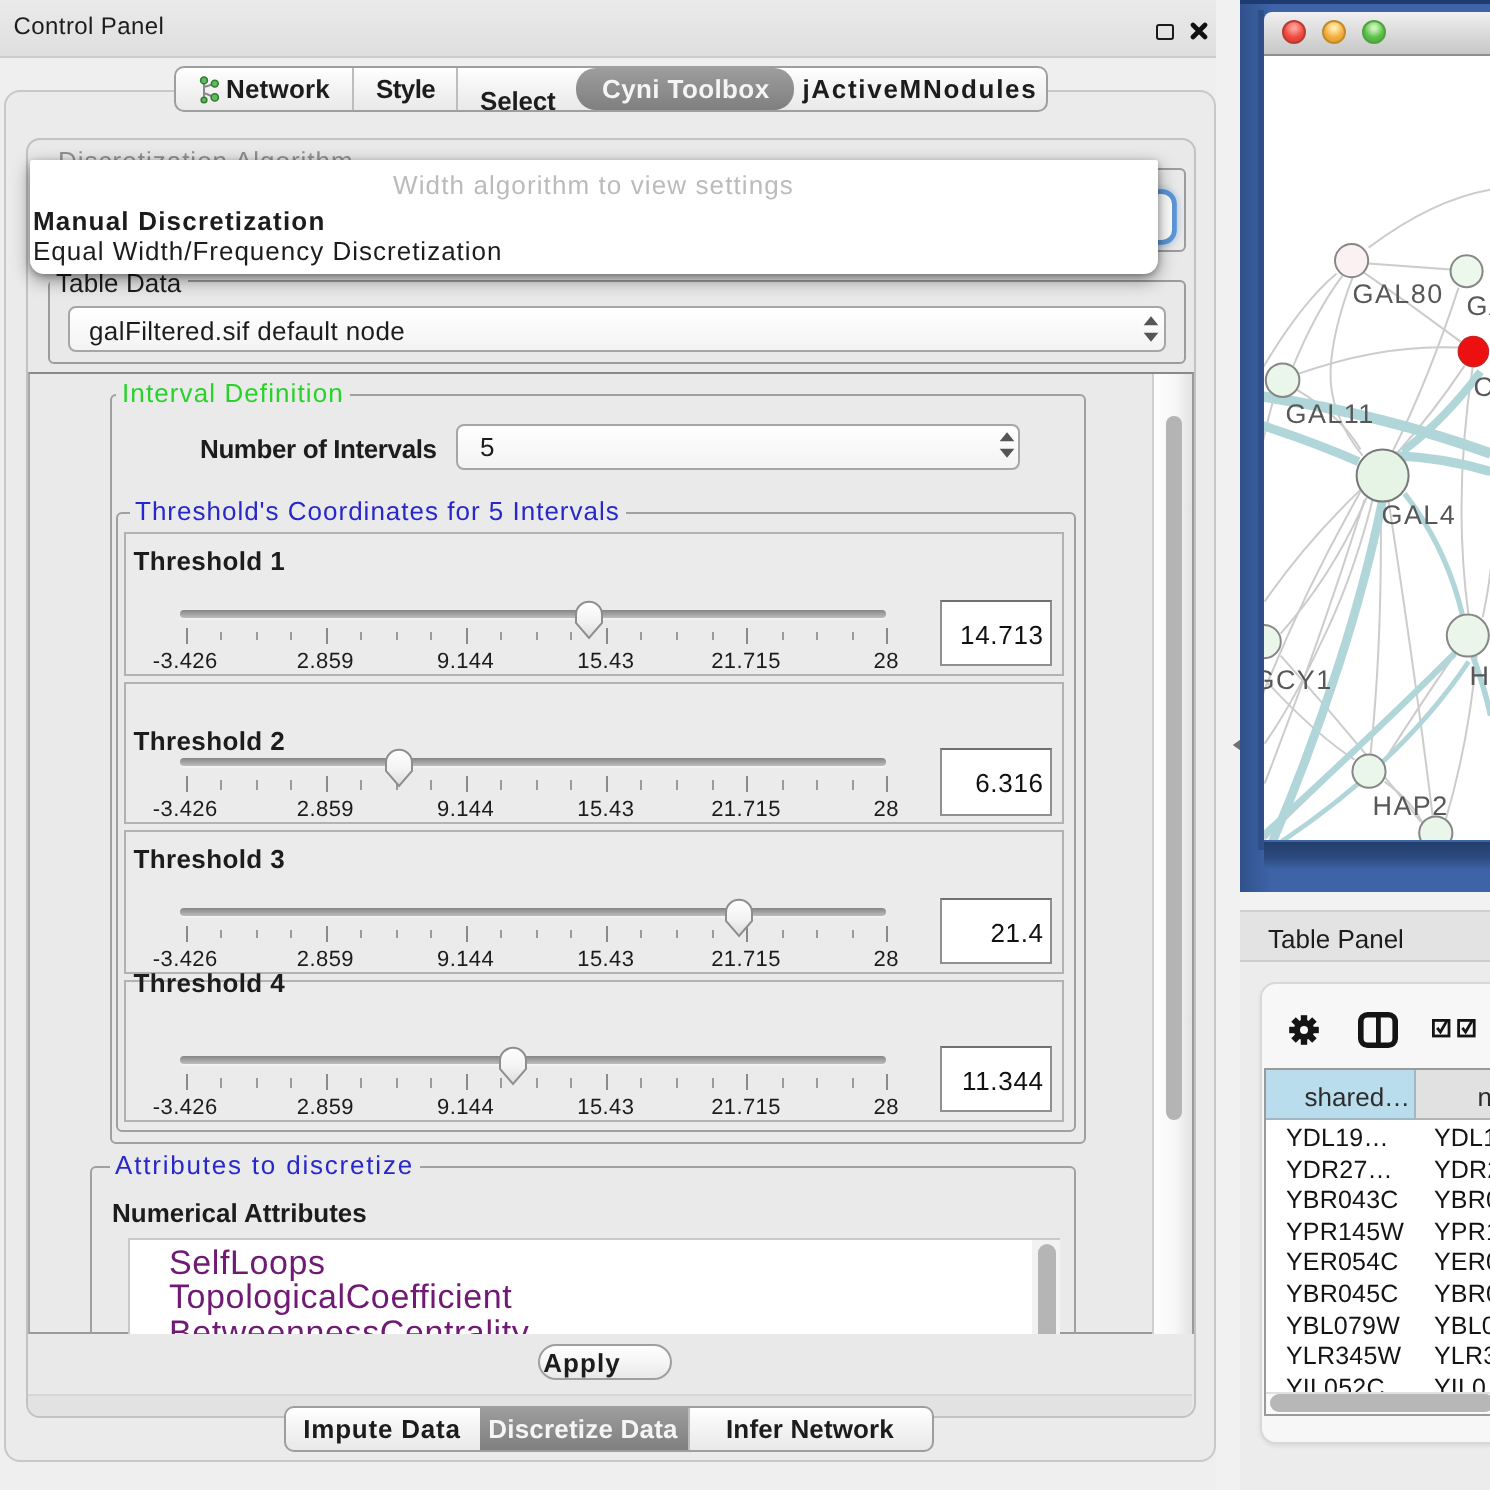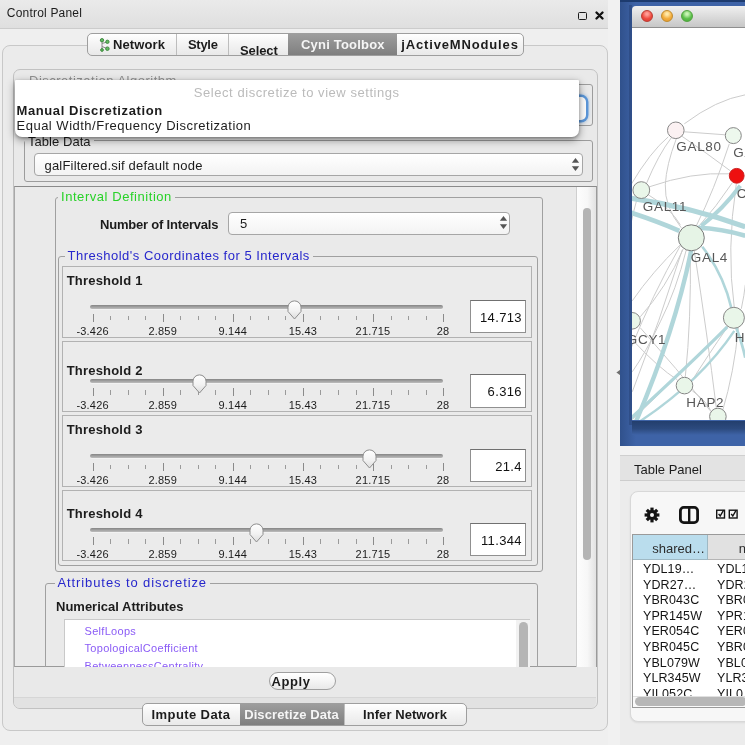--- a/index.html
+++ b/index.html
@@ -41,21 +41,21 @@
 <circle cx="3" cy="13" r="1.4" fill="#63b963" stroke="#2e7d2e" stroke-width="0.8"></circle>
         </svg>
 <span class="b13 bold" style="letter-spacing:0.1px;">Network</span>
       </div>
 <div style="width:52px;display:flex;align-items:center;justify-content:center;border-right:1px solid #bdbdbd;">
         <span class="b13 bold" style="letter-spacing:-0.3px;">Style</span>
       </div>
 <div style="width:59.2px;display:flex;align-items:center;justify-content:center;">
         <span class="b13 bold" style="letter-spacing:-0.1px;margin-top:12px;">Select</span>
       </div>
-<div style="width:108.8px;display:flex;align-items:center;justify-content:center;background:linear-gradient(#9d9d9d,#7f7f7f);">
+<div style="width:108.8px;display:flex;align-items:center;justify-content:center;background:linear-gradient(#9d9d9d,#7f7f7f);border-radius:10px;">
         <span class="b13 bold" style="color:#f5f5f5;letter-spacing:0.2px;">Cyni Toolbox</span>
       </div>
 <div style="flex:1;display:flex;align-items:center;justify-content:center;">
         <span class="b13 bold" style="letter-spacing:0.85px;">jActiveMNodules</span>
       </div>
 </div>
 
 <div class="abs" style="left:24px;top:84px;width:568.5px;height:41.5px;border:1px solid #9c9c9c;border-radius:3px;"></div>
 <div class="abs b13" style="left:29px;top:73px;color:#909090;letter-spacing:0.5px;">Discretization Algorithm</div>
 <div class="abs" style="left:550px;top:96.5px;width:36px;height:23.5px;border-radius:5px;background:#fdfdfd;box-shadow:0 0 0 2.4px #5b96d8, 0 0 3px 3px rgba(91,150,216,0.4);"></div>
@@ -183,21 +183,21 @@
 <div class="abs" style="left:184.3px;top:287.2px;width:70px;text-align:center;font-size:11px;letter-spacing:0.2px;color:#1c1c1c;">9.144</div>
 <div class="abs" style="left:254.4px;top:287.2px;width:70px;text-align:center;font-size:11px;letter-spacing:0.2px;color:#1c1c1c;">15.43</div>
 <div class="abs" style="left:324.5px;top:287.2px;width:70px;text-align:center;font-size:11px;letter-spacing:0.2px;color:#1c1c1c;">21.715</div>
 <div class="abs" style="left:394.6px;top:287.2px;width:70px;text-align:center;font-size:11px;letter-spacing:0.2px;color:#1c1c1c;">28</div>
 <svg class="abs" style="left:348.5px;top:262.2px;" width="15" height="20" viewBox="0 0 15 20">
         <path d="M1 7.2 a6.5 6.3 0 0 1 13 0 l0 4.3 L7.5 19 L1 11.5 Z" fill="url(#thumbgrad)" stroke="#8e8e8e" stroke-width="1"></path>
       </svg>
 <div class="abs" style="left:456.9px;top:262.3px;width:55.2px;height:33.2px;background:#ffffff;border:1px solid #909090;border-top-color:#707070;"></div>
 <div class="abs" style="left:456.9px;top:272.2px;width:51.5px;text-align:right;font-size:13px;letter-spacing:0.35px;color:#111;">21.4</div>
       <div class="abs" style="left:48.2px;top:303.1px;width:470.3px;height:71.5px;border:1px solid #b2b2b2;background:#ebebeb;"></div>
-<div class="abs b13 bold" style="left:53.2px;top:319px;letter-spacing:0.2px;">Threshold 4</div>
+<div class="abs b13 bold" style="left:53.2px;top:297px;letter-spacing:0.2px;">Threshold 4</div>
 <div class="abs" style="left:76.5px;top:341.6px;width:353.0px;height:4px;border-radius:2px;background:linear-gradient(#858585,#bdbdbd);box-shadow:0 1px 0 #f2f2f2;"></div>
 <div class="abs" style="left:79.1px;top:350.6px;width:1px;height:8px;background:#8a8a8a;"></div>
 <div class="abs" style="left:149.2px;top:350.6px;width:1px;height:8px;background:#8a8a8a;"></div>
 <div class="abs" style="left:219.3px;top:350.6px;width:1px;height:8px;background:#8a8a8a;"></div>
 <div class="abs" style="left:289.4px;top:350.6px;width:1px;height:8px;background:#8a8a8a;"></div>
 <div class="abs" style="left:359.5px;top:350.6px;width:1px;height:8px;background:#8a8a8a;"></div>
 <div class="abs" style="left:429.6px;top:350.6px;width:1px;height:8px;background:#8a8a8a;"></div>
 <div class="abs" style="left:96.6px;top:352.6px;width:1px;height:4.5px;background:#9a9a9a;"></div>
 <div class="abs" style="left:114.1px;top:352.6px;width:1px;height:4.5px;background:#9a9a9a;"></div>
 <div class="abs" style="left:131.7px;top:352.6px;width:1px;height:4.5px;background:#9a9a9a;"></div>
@@ -221,21 +221,21 @@
 <div class="abs" style="left:394.6px;top:361.6px;width:70px;text-align:center;font-size:11px;letter-spacing:0.2px;color:#1c1c1c;">28</div>
 <svg class="abs" style="left:235.2px;top:336.6px;" width="15" height="20" viewBox="0 0 15 20">
         <path d="M1 7.2 a6.5 6.3 0 0 1 13 0 l0 4.3 L7.5 19 L1 11.5 Z" fill="url(#thumbgrad)" stroke="#8e8e8e" stroke-width="1"></path>
       </svg>
 <div class="abs" style="left:456.9px;top:336.7px;width:55.2px;height:33.2px;background:#ffffff;border:1px solid #909090;border-top-color:#707070;"></div>
 <div class="abs" style="left:456.9px;top:346.6px;width:51.5px;text-align:right;font-size:13px;letter-spacing:0.35px;color:#111;">11.344</div>
       <div class="abs" style="left:31px;top:396px;width:493px;height:120px;border:1px solid #a0a0a0;border-radius:3px;"></div>
       <div class="abs" style="left:41px;top:388px;background:#eaeaea;padding:0 3px;font-size:13px;letter-spacing:0.9px;color:#2727cc;">Attributes to discretize</div>
       <div class="abs b13 bold" style="left:42.5px;top:412.5px;letter-spacing:0px;">Numerical Attributes</div>
       <div class="abs" style="left:50px;top:432.5px;width:466.5px;height:60px;background:#ffffff;border:1px solid #c9c9c9;"></div>
-      <div class="abs" style="left:71px;top:436.5px;font-size:11px;letter-spacing:0.3px;color:#8b5cf6;line-height:17.3px;">SelfLoops<br>TopologicalCoefficient<br>BetweennessCentrality</div>
+      <div class="abs" style="left:71px;top:436.5px;font-size:17px;letter-spacing:0.3px;color:#701a75;line-height:17.3px;">SelfLoops<br>TopologicalCoefficient<br>BetweennessCentrality</div>
       <div class="abs" style="left:502px;top:433.5px;width:14px;height:58px;background:#f2f2f2;"></div>
       <div class="abs" style="left:505px;top:435px;width:9px;height:56px;background:#b5b5b5;border-radius:5px;"></div>
     </div>
 <div class="abs" style="left:576px;top:186.5px;width:20px;height:480px;background:linear-gradient(90deg,#fdfdfd,#f7f7f7 55%,#e2e2e2);border-left:1px solid #cfcfcf;"></div>
 <div class="abs" style="left:582.5px;top:207.5px;width:8.5px;height:352px;background:#b4b4b4;border-radius:5px;"></div>
 
 <div class="abs" style="left:269px;top:671.5px;width:67px;height:18px;border:1px solid #9f9f9f;border-radius:9px;background:linear-gradient(#ffffff,#f5f5f5 50%,#e9e9e9);"></div>
 <div class="abs b13 bold" style="left:269px;top:674px;width:44px;text-align:center;letter-spacing:0.55px;">Apply</div>
 <div class="abs" style="left:141.5px;top:702.5px;width:325px;height:23.5px;border:1px solid #9e9e9e;border-radius:5px;background:linear-gradient(#ffffff,#f4f4f4 45%,#e9e9e9);overflow:hidden;display:flex;">
 <div style="width:97px;display:flex;align-items:center;justify-content:center;">
@@ -243,21 +243,21 @@
       </div>
 <div style="width:104px;display:flex;align-items:center;justify-content:center;background:linear-gradient(#9d9d9d,#7f7f7f);">
         <span class="b13 bold" style="color:#f5f5f5;letter-spacing:0.1px;">Discretize Data</span>
       </div>
 <div style="flex:1;display:flex;align-items:center;justify-content:center;border-left:1px solid #bdbdbd;">
         <span class="b13 bold" style="letter-spacing:0.07px;">Infer Network</span>
       </div>
 </div>
 
 <div class="abs" style="left:15px;top:79.5px;width:563.5px;height:57px;background:#ffffff;border-radius:1px 1px 7px 7px;box-shadow:0 3px 9px rgba(0,0,0,0.42), 0 1px 3px rgba(0,0,0,0.25);"></div>
-<div class="abs" style="left:15px;top:85px;width:563.5px;text-align:center;font-size:13px;letter-spacing:0.55px;color:#bbbbbb;">Select discretize to view settings</div>
+<div class="abs" style="left:15px;top:85px;width:563.5px;text-align:center;font-size:13px;letter-spacing:0.55px;color:#bbbbbb;">Width algorithm to view settings</div>
 <div class="abs b13 bold" style="left:16.5px;top:102.5px;letter-spacing:0.6px;">Manual Discretization</div>
 <div class="abs b13" style="left:16.5px;top:118px;letter-spacing:0.5px;">Equal Width/Frequency Discretization</div>
 
 <div class="abs" style="left:608px;top:0;width:12px;height:745px;background:#f1f1f1;"></div>
 <svg class="abs" style="left:615.5px;top:368.5px;" width="5" height="7" viewBox="0 0 5 7">
       <path d="M4.6 0.5 L4.6 6.5 L0.4 3.5 Z" fill="#6f6f6f"></path>
     </svg>
 <div class="abs" style="left:620px;top:0;width:125px;height:446px;background:linear-gradient(90deg,#30518c,#3e63a7 16px);"></div>
 <div class="abs" style="left:620px;top:0;width:125px;height:1.5px;background:#1d3b6e;"></div>
 <div class="abs" style="left:629px;top:5px;width:3px;height:420px;background:rgba(20,35,70,0.25);"></div>

